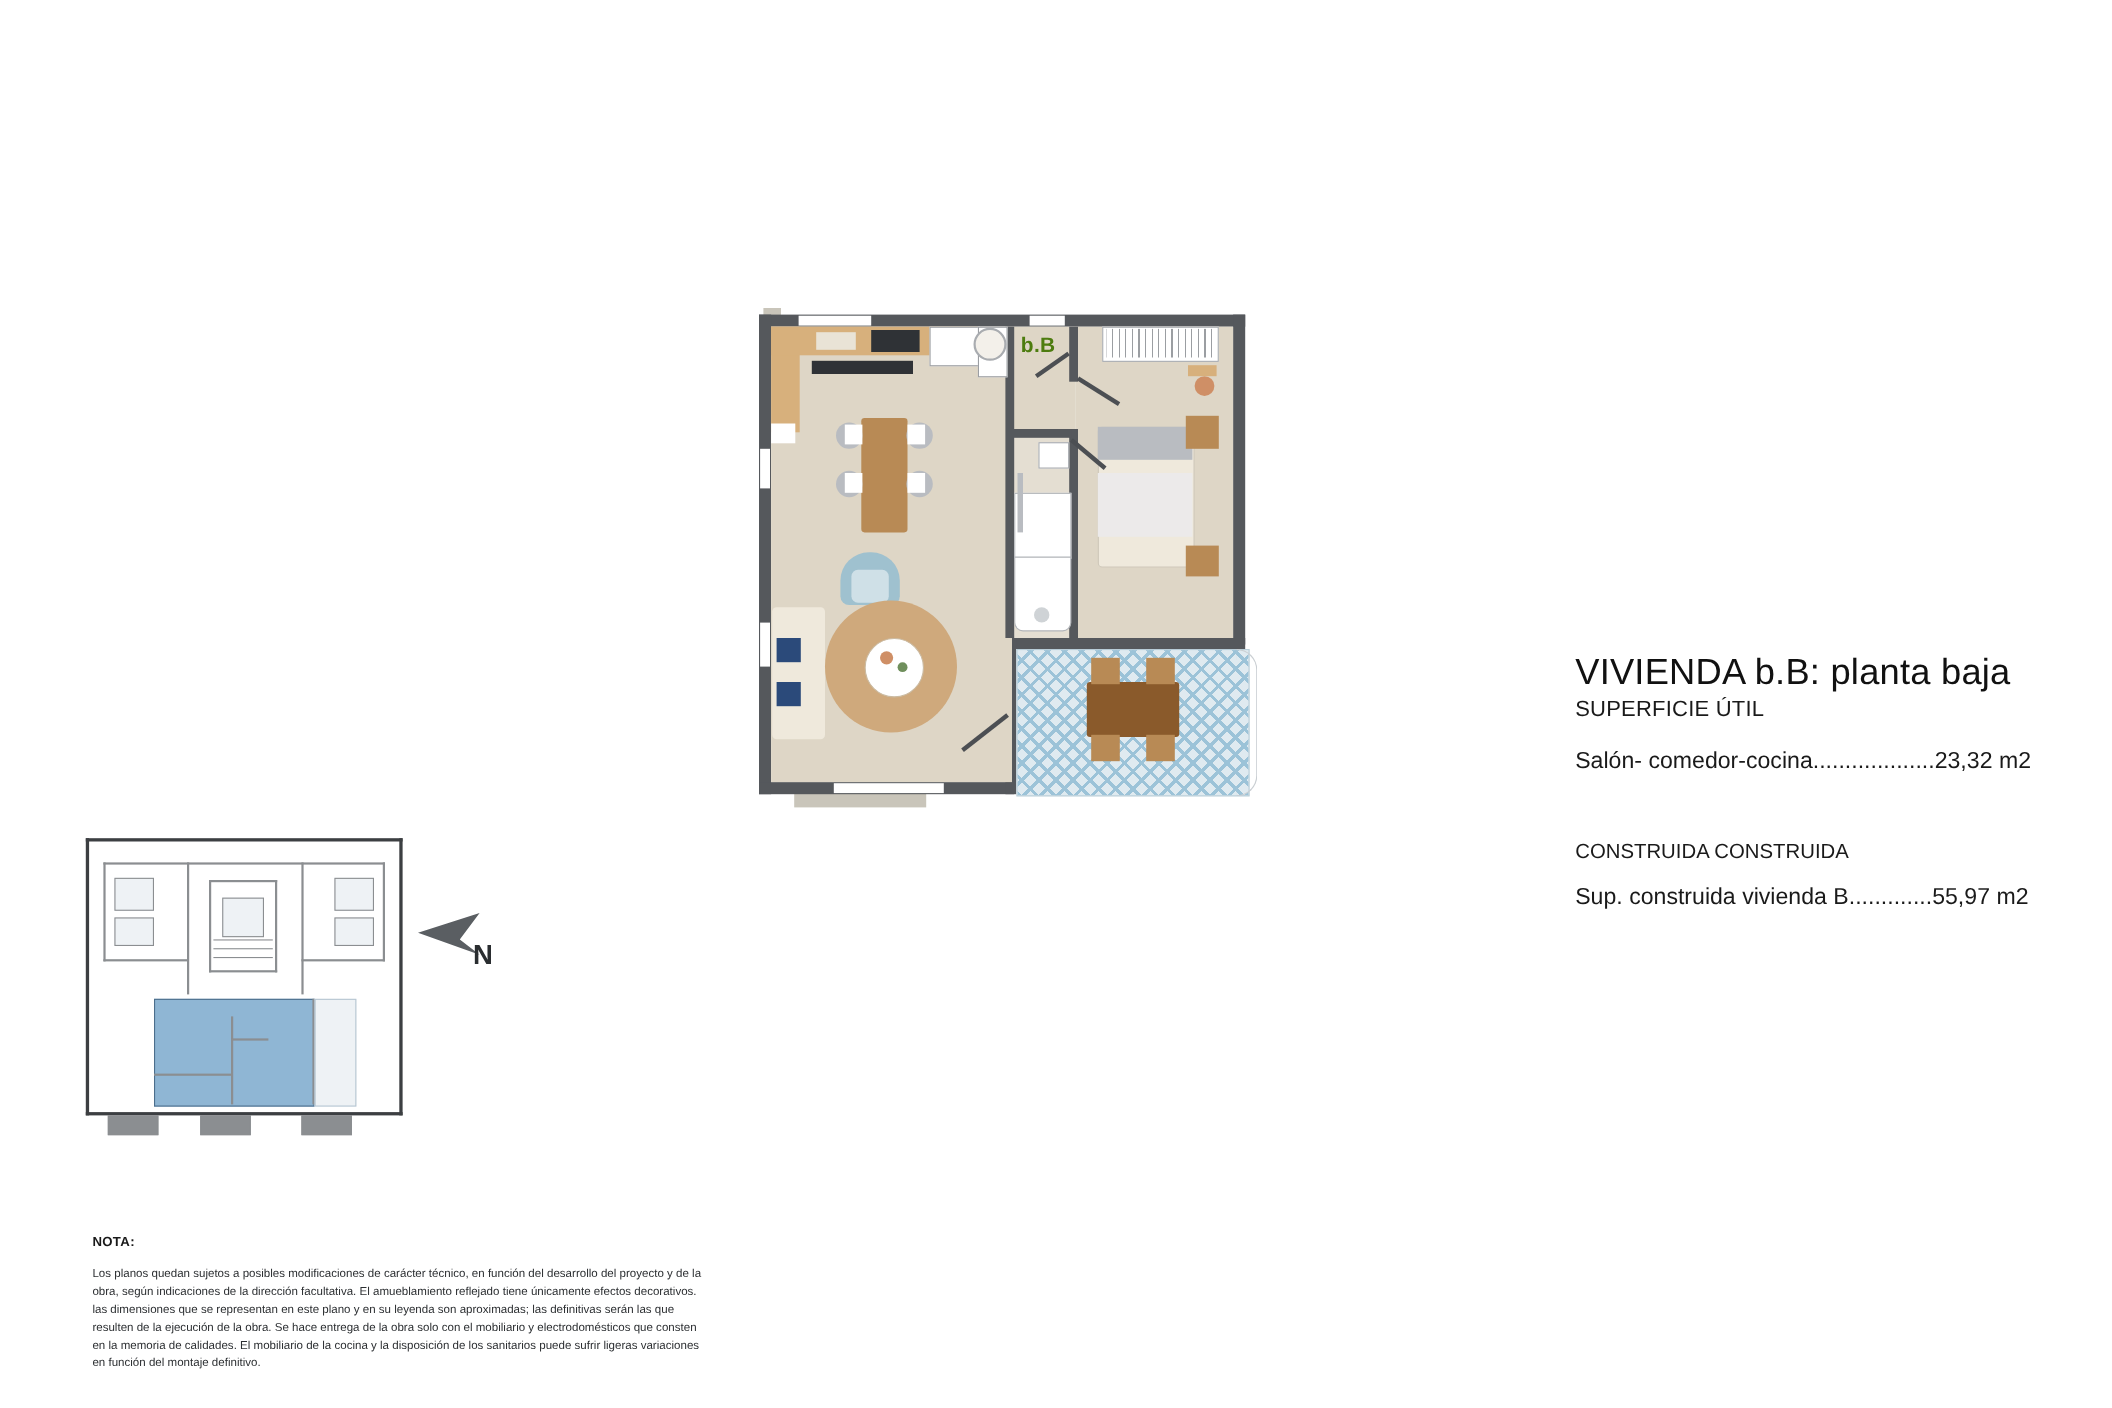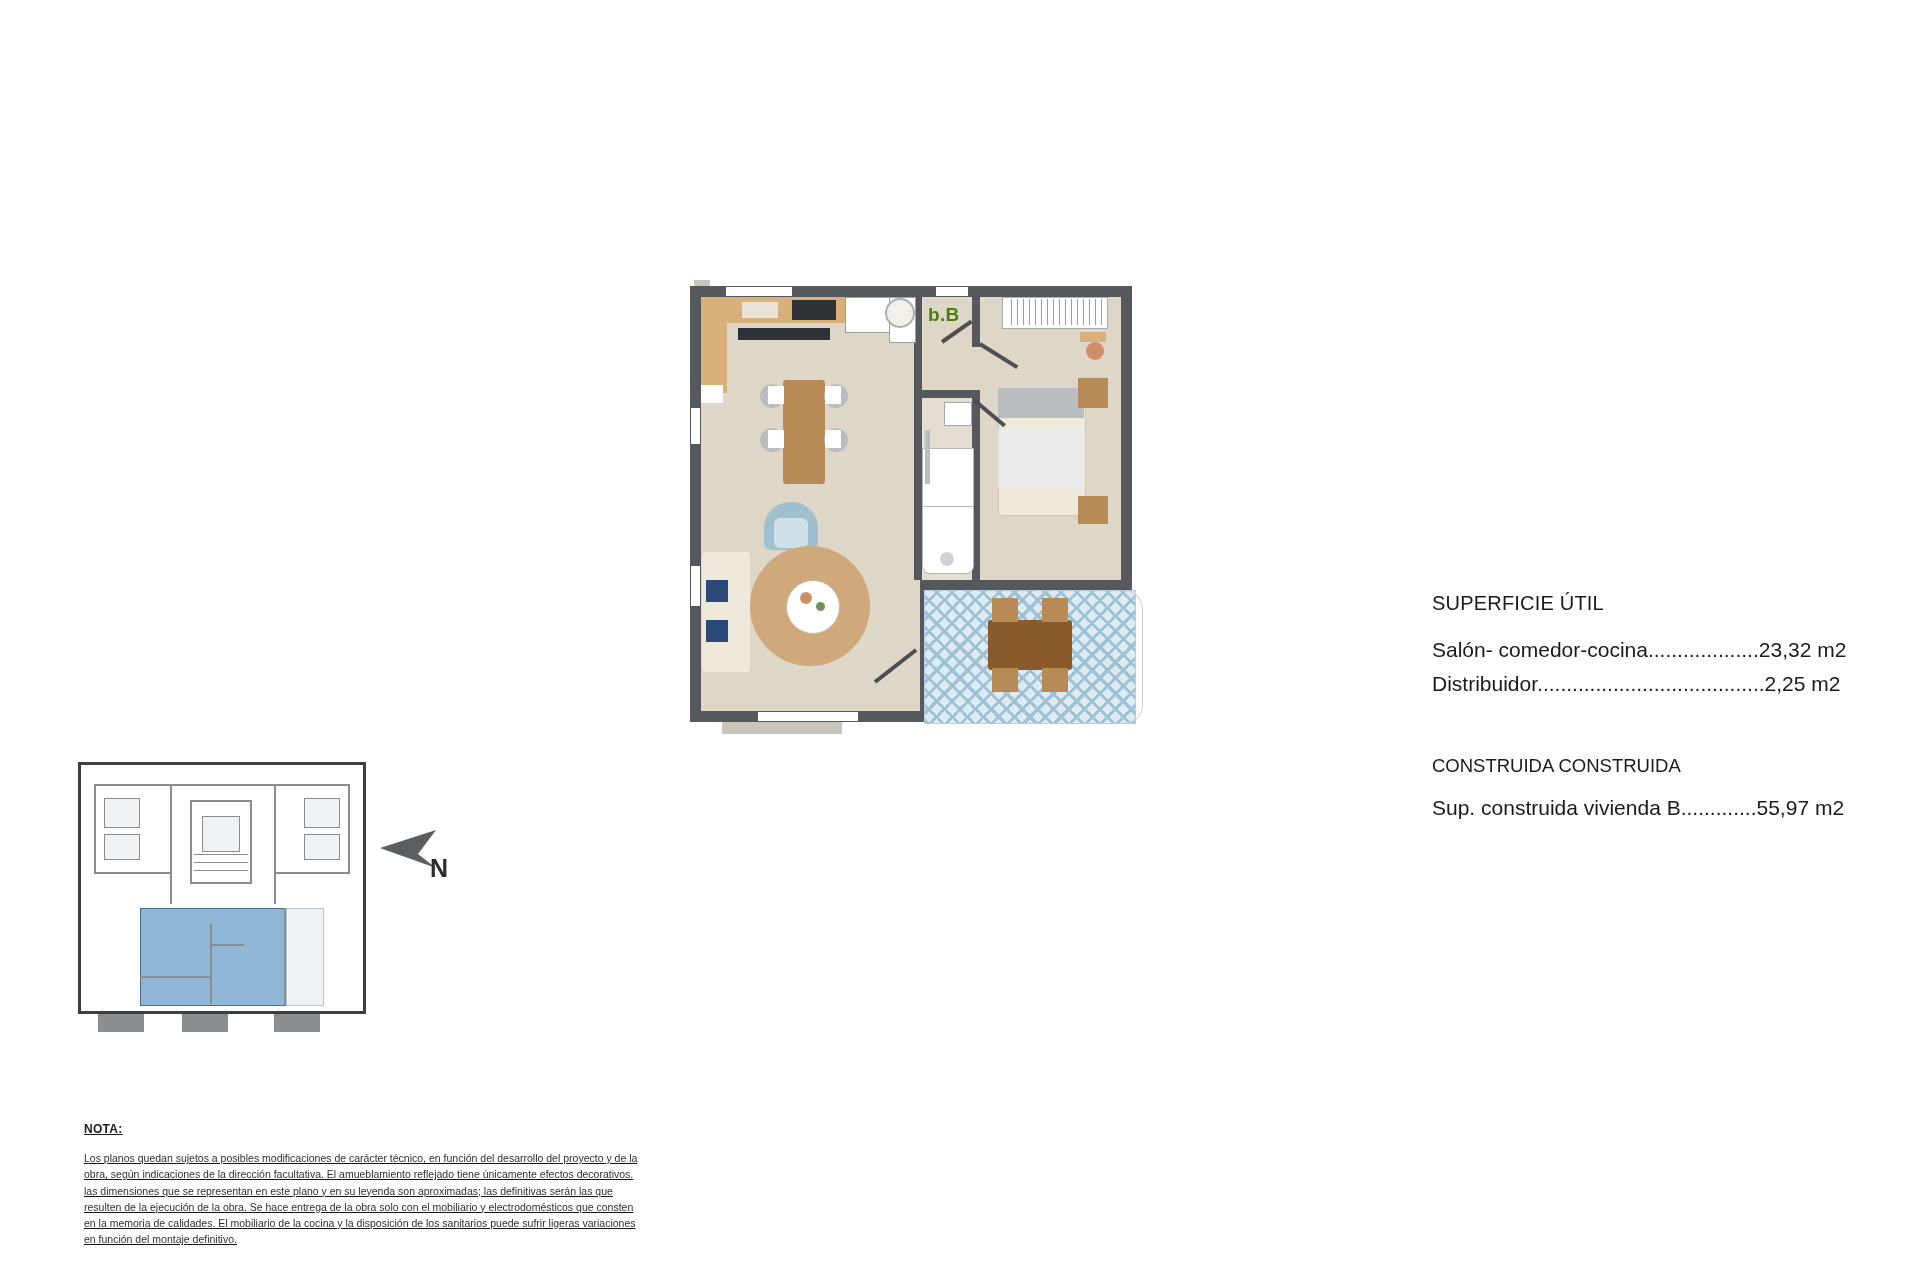--- a/index.html
+++ b/index.html
@@ -143,21 +143,20 @@
     margin-top: 20px;
     margin-bottom: 14px;
   }
 
   
   #note {
     position: absolute;
     left: 84px;
     top: 1122px;
     width: 560px;
-    text-decoration: underline;
   }
   #note .note-title {
     font-size: 12px;
     font-weight: bold;
     letter-spacing: .3px;
     margin-bottom: 14px;
   }
   #note .note-body {
     font-size: 10.5px;
     line-height: 1.55;
@@ -305,24 +304,24 @@
   <div class="kp-thin" style="left:104px; top:252px; width:44px; height:16px; border:1px solid #8b8e91;"></div>
   <div class="kp-thin" style="left:196px; top:252px; width:44px; height:16px; border:1px solid #8b8e91;"></div>
 
   <svg style="position:absolute; left:296px; top:54px;" width="90" height="80" viewBox="0 0 90 80">
     <path d="M6 32 L62 14 L44 38 L62 52 Z" fill="#5a5e62"></path>
   </svg>
   <div class="compass-label" style="left:352px; top:92px;">N</div>
 </div>
 
 <div id="specs">
+  <h1>VIVIENDA b.B: planta baja</h1>
   <div class="subhead">SUPERFICIE ÚTIL</div>
 
   <div class="spec-row"><span>Salón- comedor-cocina</span><span>...................</span><span>23,32 m2</span></div>
-  <div class="spec-row"><span>Distribuidor</span><span>.......................................</span><span>2,25 m2</span></div>
 
   <div class="spec-gap"></div>
 
 
   <div class="spec-gap"></div>
 
 
   <div class="spec-head2">CONSTRUIDA CONSTRUIDA</div>
 
   <div class="spec-row"><span>Sup. construida vivienda B</span><span>.............</span><span>55,97 m2</span></div>

